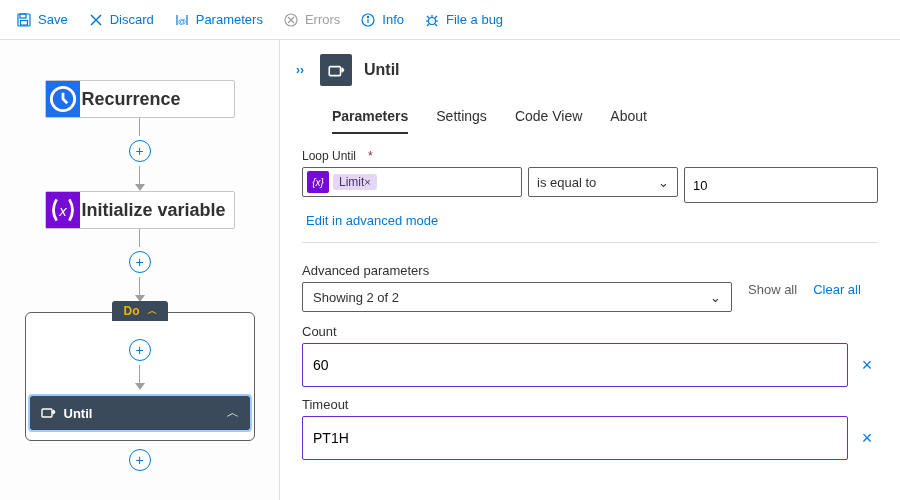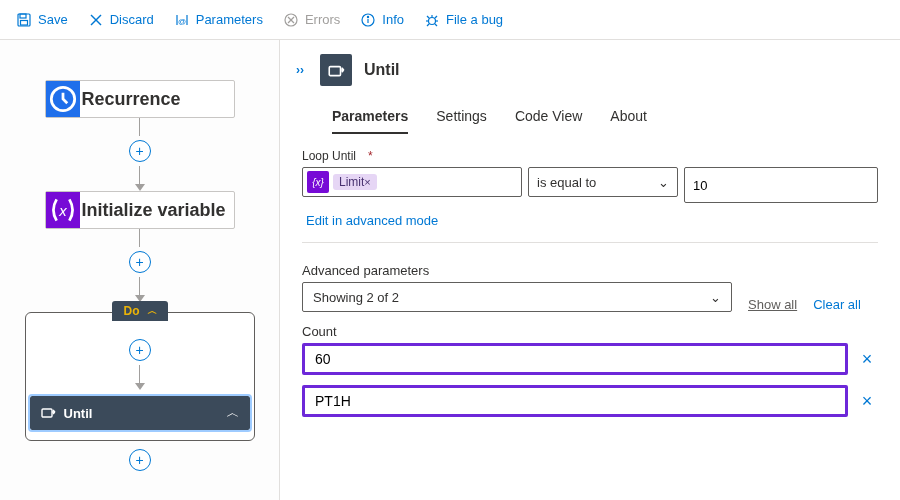--- a/index.html
+++ b/index.html
@@ -40,27 +40,27 @@
   .loop-row { display:flex; gap:6px; align-items:stretch; }
   .token-box { flex:0 0 220px; border:1px solid #605e5c; border-radius:2px; height:30px; display:flex; align-items:center; padding:2px 4px; gap:4px; background:#fff; }
   .token-fx { width:22px; height:22px; background:#770bd6; color:#fff; font-size:10px; display:flex; align-items:center; justify-content:center; border-radius:2px; font-style:italic; }
   .token-pill { background:#e6d6f5; border-radius:3px; padding:1px 6px; font-size:12px; color:#493271; display:flex; align-items:center; }
   .token-pill .x { font-size:11px; cursor:pointer; }
   .op-select { flex:0 0 150px; border:1px solid #605e5c; border-radius:2px; height:30px; display:flex; align-items:center; justify-content:space-between; padding:0 8px; background:#fff; font-size:13px; cursor:pointer; }
   .val-input { flex:1; border:1px solid #605e5c; border-radius:2px; height:30px; padding:17px 8px; font-size:13px; font-family:inherit; }
   .adv-link { color:#0078d4; font-size:13px; margin:10px 0 14px 4px; cursor:pointer; display:inline-block; }
   .divider { border:none; border-top:1px solid #e1dfdd; margin:0 0 14px 0; }
   .adv-header { font-size:13px; margin-bottom:4px;margin-top:20px; }
-  .adv-row { display:flex; align-items:flex-end; gap:16px; margin-bottom:12px; }
+  .adv-row { display:flex; align-items:flex-start; gap:16px; margin-bottom:12px; }
   .adv-select { flex:0 0 430px; border:1px solid #605e5c; border-radius:2px; height:30px; display:flex; align-items:center; justify-content:space-between; padding:0 10px; background:#fff; font-size:13px; cursor:pointer; }
-  .link-gray { color:#605e5c; text-decoration:underline; cursor:pointer; font-size:13px; }
+  .link-gray { color:#605e5c; cursor:pointer; font-size:13px; }
   .link-blue { color:#0078d4; cursor:pointer; font-size:13px; }
   .param-label { font-size:13px; margin:4px 0; }
   .param-row { display:flex; align-items:center; gap:8px; margin-bottom:10px; }
-  .param-input { flex:1; border:3px solid #6d28d9; border-radius:2px; height:32px; padding:0 10px; font-size:14px; font-family:inherit; }
+  .param-input { flex:1; border:1px solid #6d28d9; border-radius:2px; height:44px; padding:0 10px; font-size:14px; font-family:inherit; }
   .clear-x { color:#0078d4; font-size:18px; cursor:pointer; width:22px; text-align:center; }
   .icon-white svg { stroke:#fff; }
 </style>
 </head>
 <body>
 
 <div class="toolbar">
   <div class="tb-btn">
     <span class="tb-icon">
       <svg viewBox="0 0 16 16" fill="none" stroke="#0078d4" stroke-width="1.2">
@@ -225,19 +225,20 @@
           <span>⌄</span>
         </div>
         <span class="link-gray">Show all</span>
         <span class="link-blue">Clear all</span>
       </div>
       <div class="param-label">Count</div>
       <div class="param-row">
         <input class="param-input" value="60" style="">
         <span class="clear-x">×</span>
       </div>
+      <div class="param-label">Timeout</div>
       <div class="param-row">
         <input class="param-input" value="PT1H" style="">
         <span class="clear-x">×</span>
       </div>
     </div>
   </div>
 </div>
 
 </body></html>

